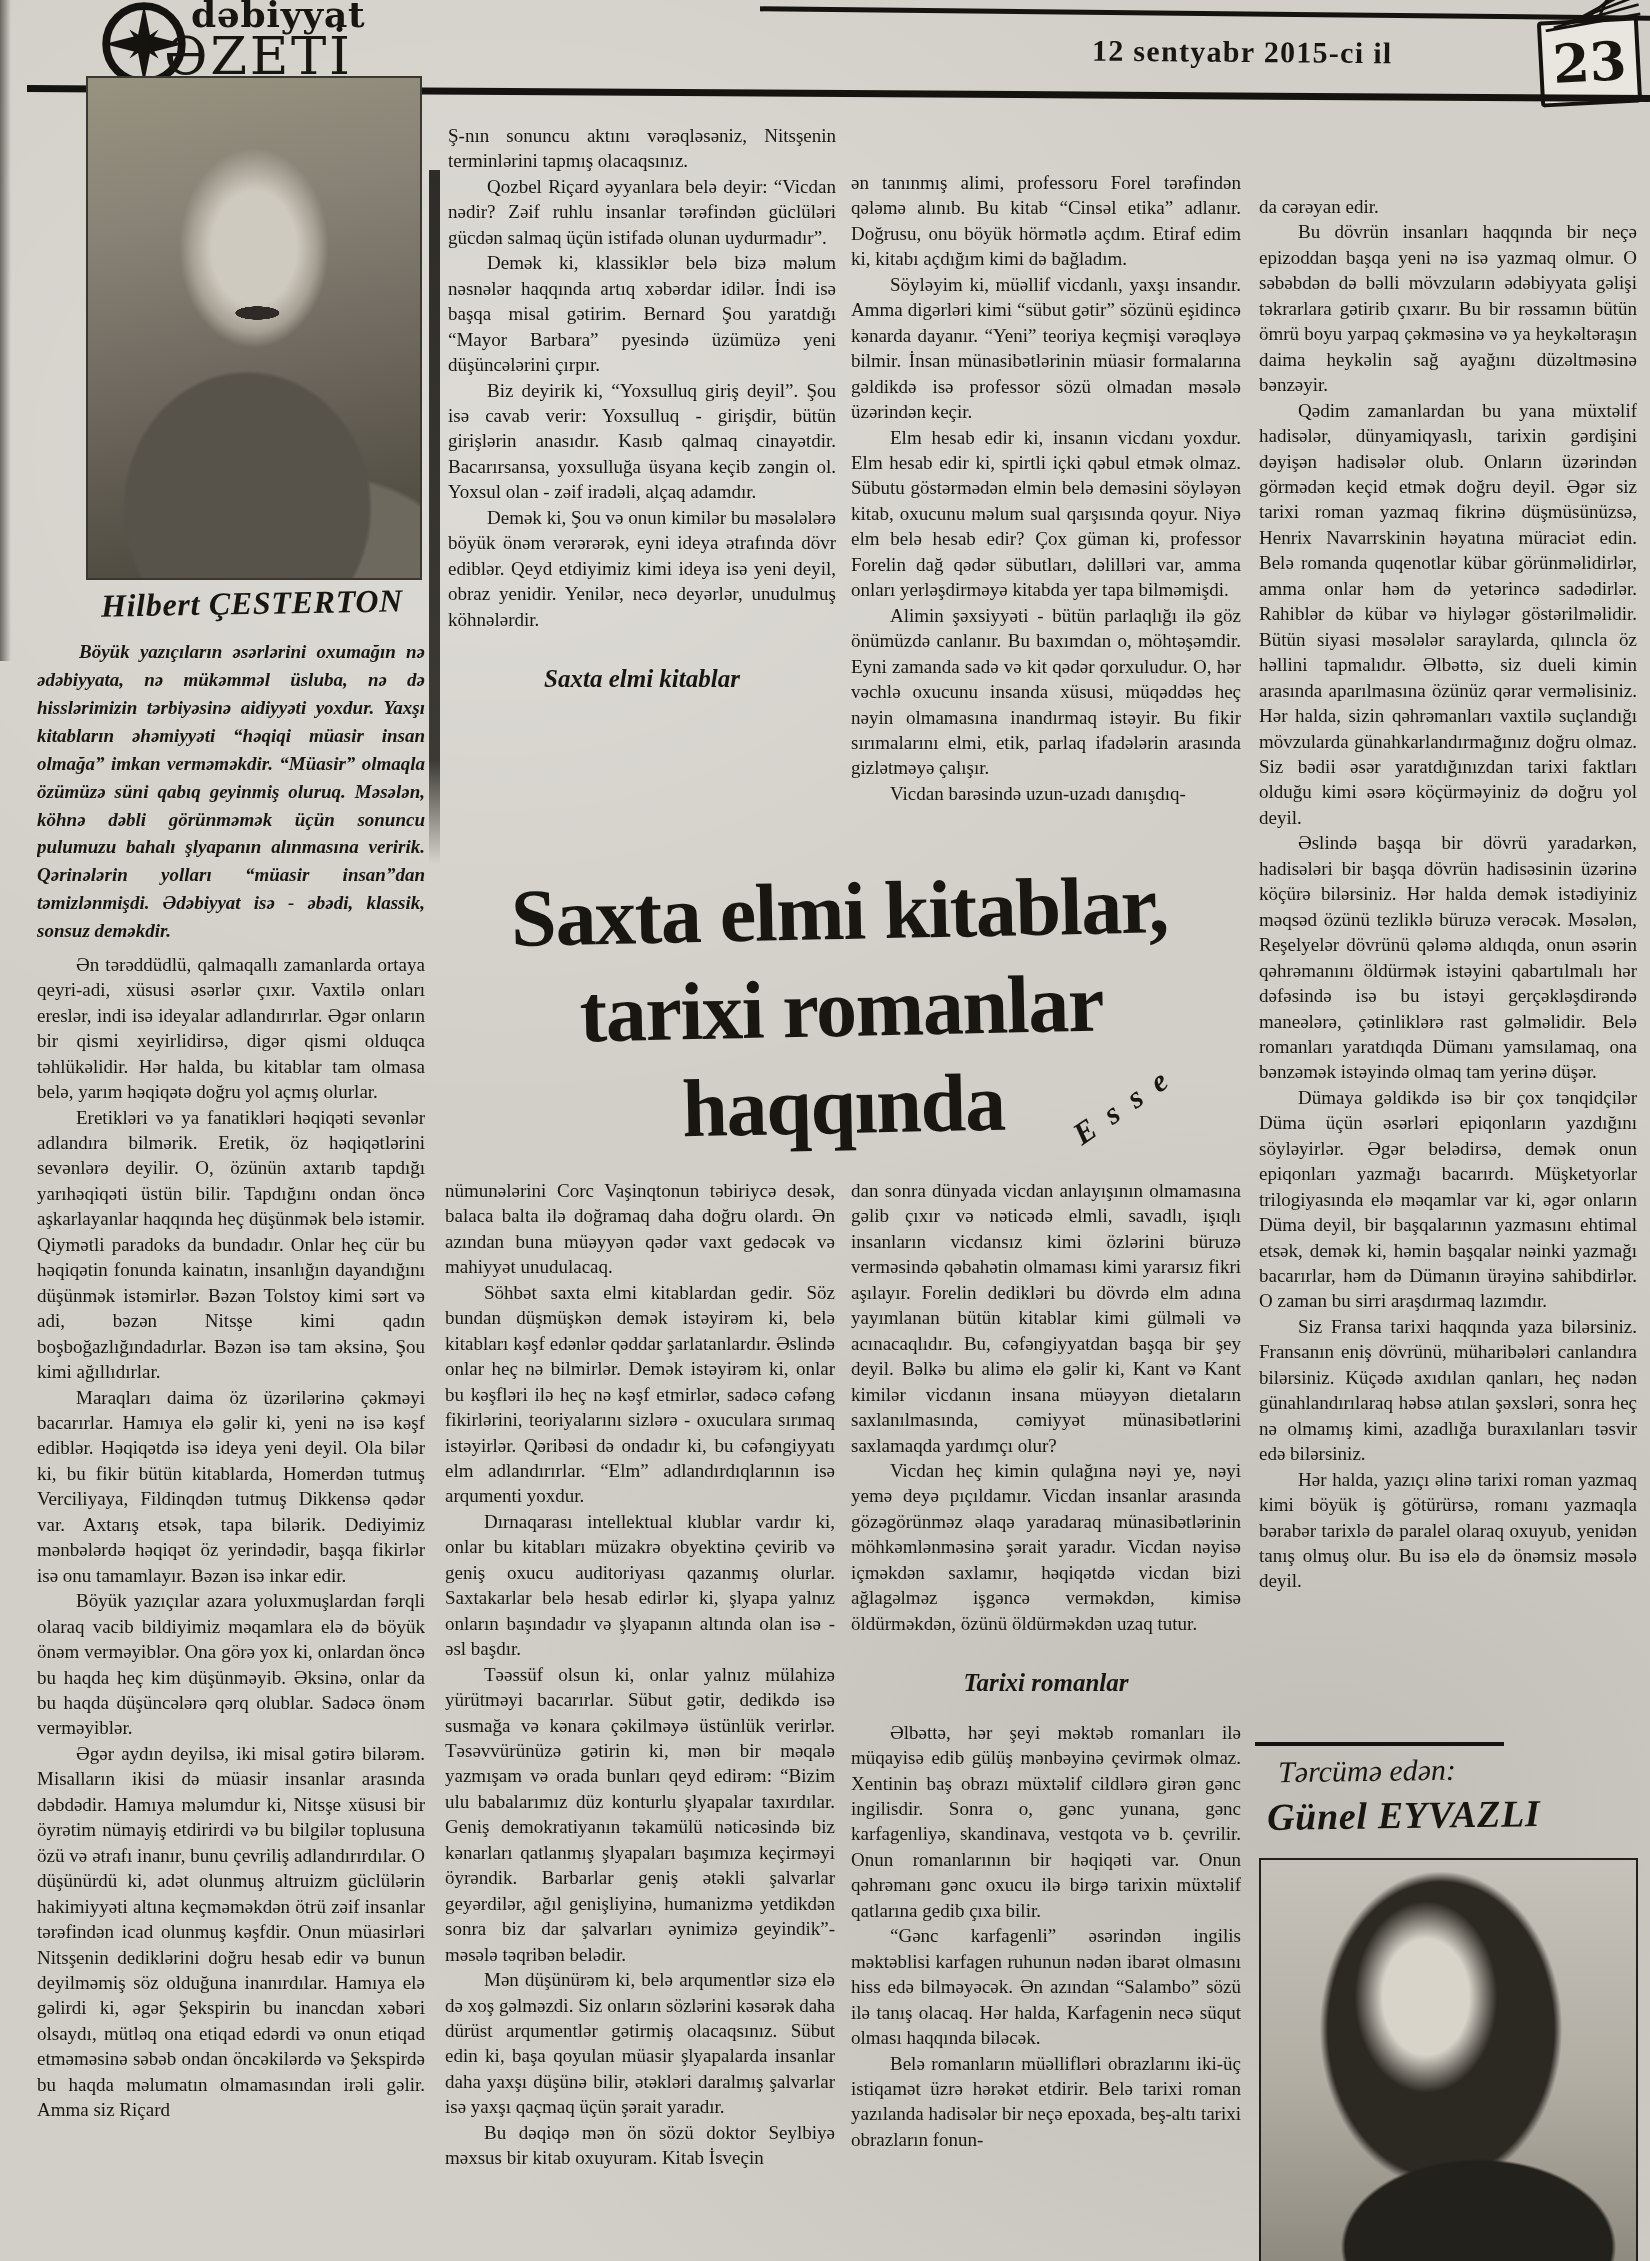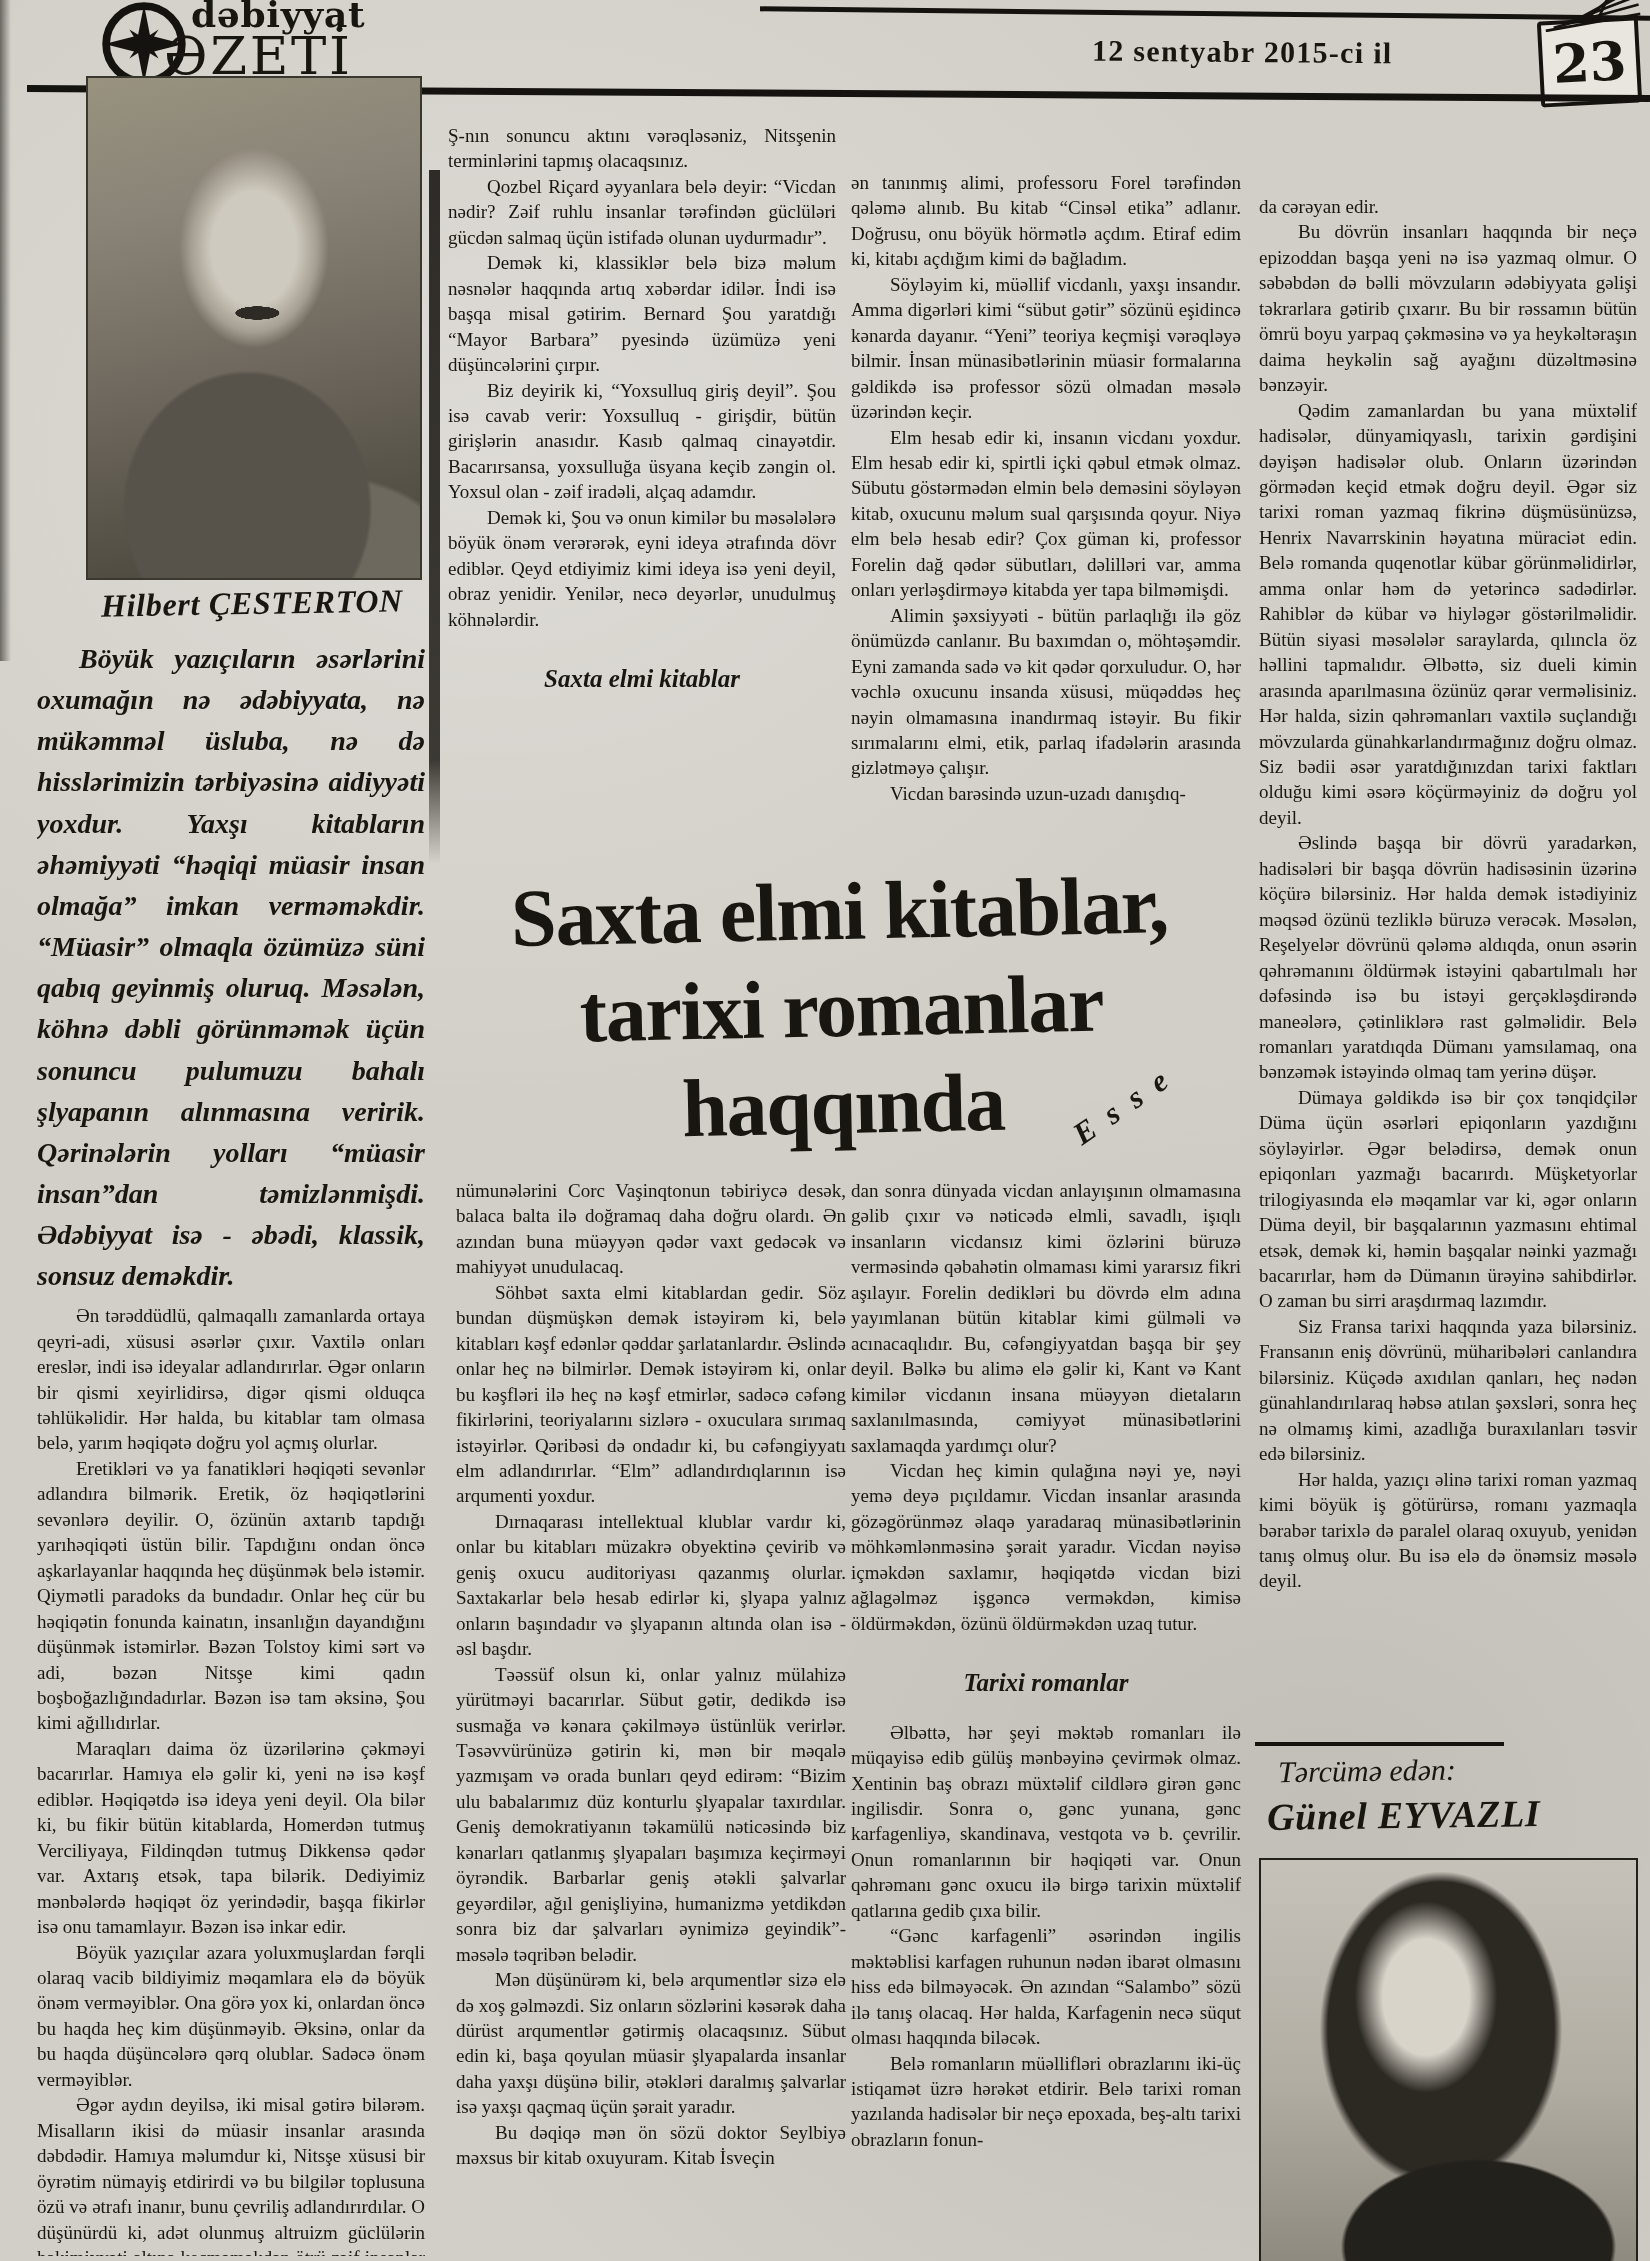--- a/index.html
+++ b/index.html
@@ -35,26 +35,26 @@
       radial-gradient(108px 145px at 44% 34%, #d9d4ca 0 40%, transparent 66%),
       radial-gradient(202px 263px at 48% 42%, #2c2923 0 56%, transparent 60%),
       linear-gradient(180deg, #c7c2b9 0%, #b2ada3 55%, #8f8a80 100%);}
   
   .fold-bar{position:absolute;left:429px;top:170px;width:10.8px;height:694px;background:linear-gradient(180deg,#1b1915 0%,#2a2822 85%,transparent 100%);opacity:.9;}
   .edge-shade{position:absolute;left:0;top:0;width:10.8px;height:661px;background:linear-gradient(90deg,rgba(20,18,14,.55),transparent);}
   
   .col{position:absolute;font-size:19px;line-height:1.34;text-align:justify;overflow:hidden;}
   .para{margin:0;text-indent:39px;}
   .para.cont{text-indent:0;}
-  .lead{font-style:italic;font-weight:bold;font-size:28px;line-height:1.47;margin:0 0 6.7px 0;text-indent:42px;}
+  .lead{font-style:italic;font-weight:bold;font-size:19px;line-height:1.47;margin:0 0 6.7px 0;text-indent:42px;}
   .subhead{text-align:center;font-style:italic;font-weight:bold;font-size:25px;margin:30px 0 20px 0;text-indent:0;}
   #col1{left:37px;top:638px;width:388px;height:1618px;}
   #col2-top{left:448px;top:123px;width:388px;height:742px;}
   #col3-top{left:851px;top:170px;width:390px;height:694px;}
-  #col2-bottom{left:456px;top:1178px;width:390px;height:1079px;font-family:Liberation Serif, serif;}
+  #col2-bottom{left:445px;top:1178px;width:390px;height:1079px;font-family:Liberation Serif, serif;}
   #col3-bottom{left:851px;top:1178px;width:390px;height:1079px;}
   #col4{left:1259px;top:194px;width:378px;height:1539px;}
   
   .headline{position:absolute;left:437px;top:864px;width:809px;height:305px;text-align:center;transform:rotate(-1.2deg);}
   .headline .hl{font-family:"Liberation Serif",serif;font-weight:bold;font-size:82px;line-height:1.18;letter-spacing:-1.3px;white-space:nowrap;}
   .esse{position:absolute;right:59px;bottom:42px;font-style:italic;font-size:31px;letter-spacing:16px;transform:rotate(-33deg);font-weight:bold;}
   
   .trans-rule{position:absolute;left:1255px;top:1742px;width:249px;height:4px;background:#15130f;}
   .trans-label{position:absolute;left:1278px;top:1754px;font-style:italic;font-size:30px;transform:rotate(-.8deg);}
   .trans-name{position:absolute;left:1267px;top:1793px;font-style:italic;font-weight:bold;font-size:38px;letter-spacing:0.7px;transform:rotate(-.8deg);}

